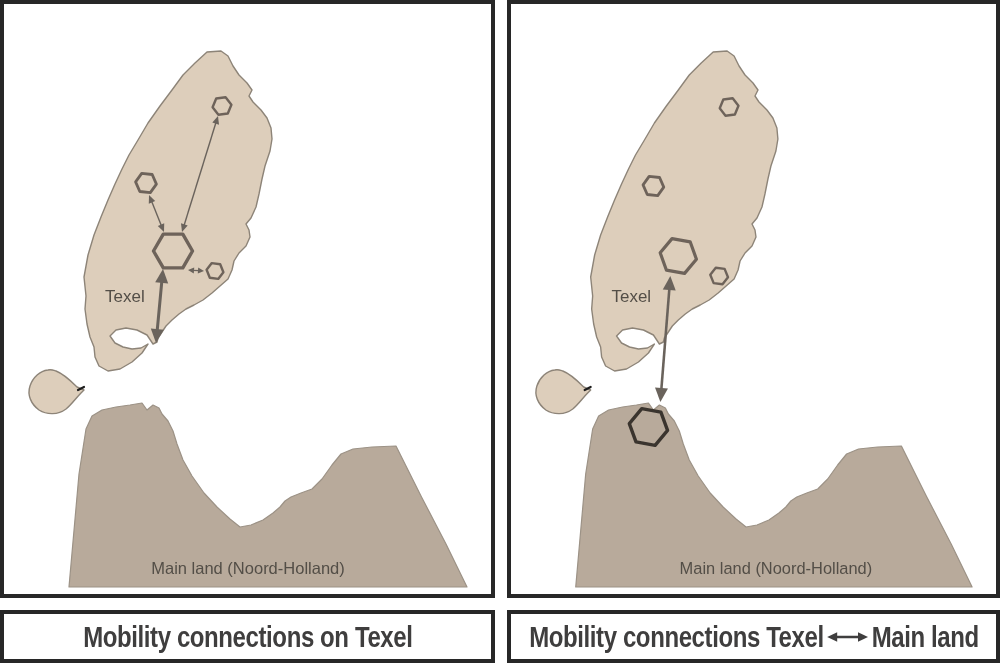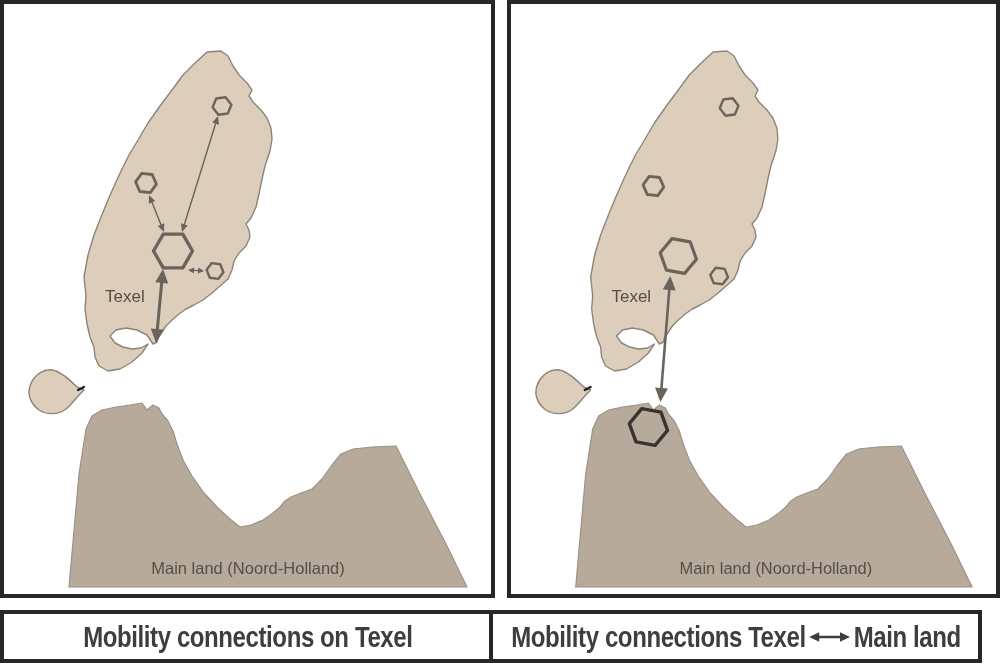--- a/index.html
+++ b/index.html
@@ -28,21 +28,21 @@
   .hex{fill:none;stroke:var(--hexagon-stroke,#6e635a);stroke-linejoin:round;}
   .hex.dark{stroke:var(--hexagon-dark-stroke,#3a342e);}
   .arrow-line{stroke:var(--arrow,#6a635c);stroke-linecap:butt;}
   .arrow-head{fill:var(--arrow,#6a635c);}
   .caption{
     position:absolute;box-sizing:border-box;background:#fff;
     border:4px solid var(--panel-border,#272727);
     display:flex;align-items:center;justify-content:center;
   }
   #caption-left{left:0;top:610px;width:495px;height:53px;}
-  #caption-right{left:489px;top:610px;width:493px;height:53px;}
+  #caption-right{left:507px;top:610px;width:493px;height:53px;}
   .cap-text{
     font-weight:bold;font-size:30px;letter-spacing:-0.5px;white-space:nowrap;
     color:var(--caption-text,#3f3e3e);transform:scaleX(0.8);transform-origin:center;
   }
   .cap-row{display:flex;align-items:center;gap:4px;}
   .cap-arrow{display:block;}
   .cap-arrow line{stroke:var(--caption-text,#3f3e3e);stroke-width:2.6;}
   .cap-arrow polygon{fill:var(--caption-text,#3f3e3e);}
 </style>
 </head>

